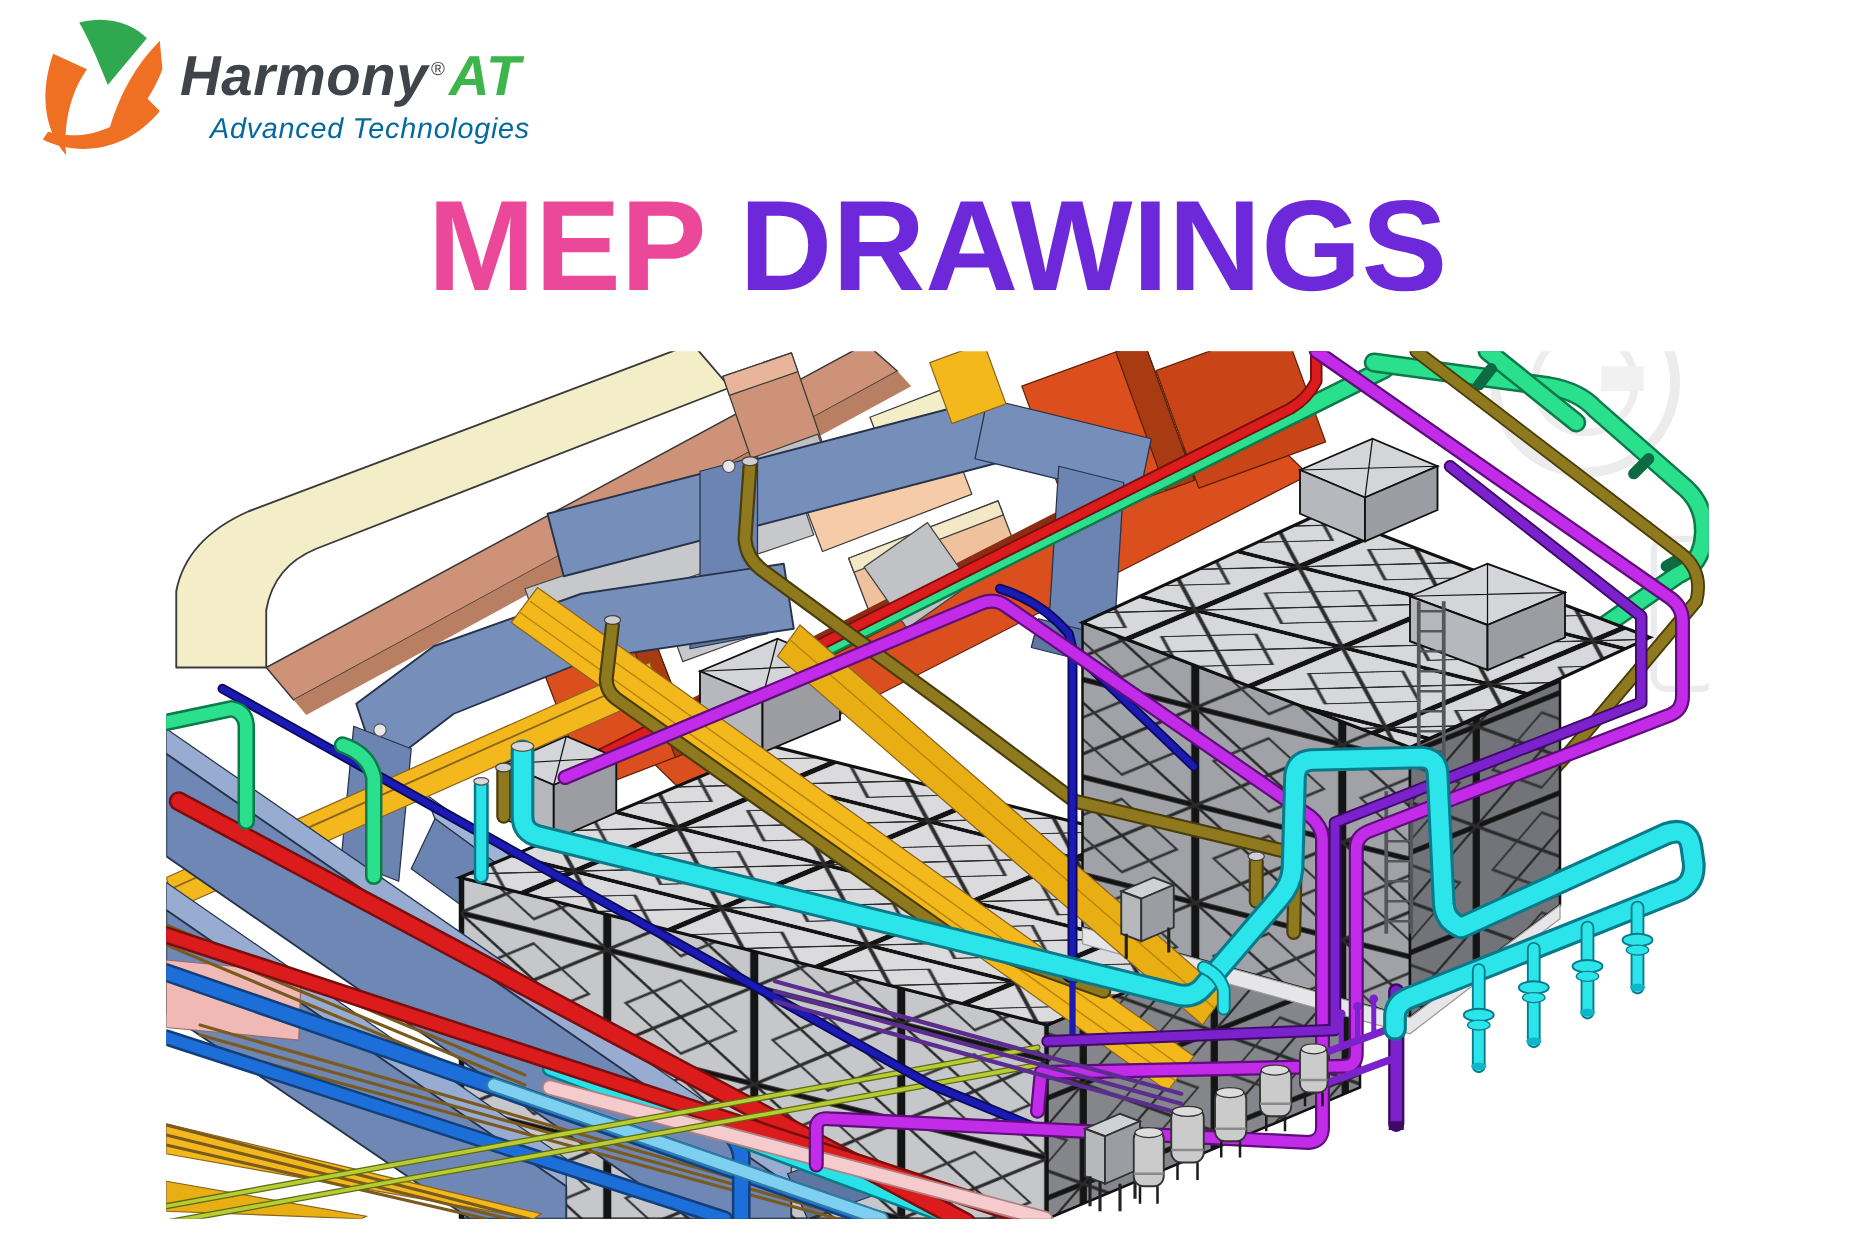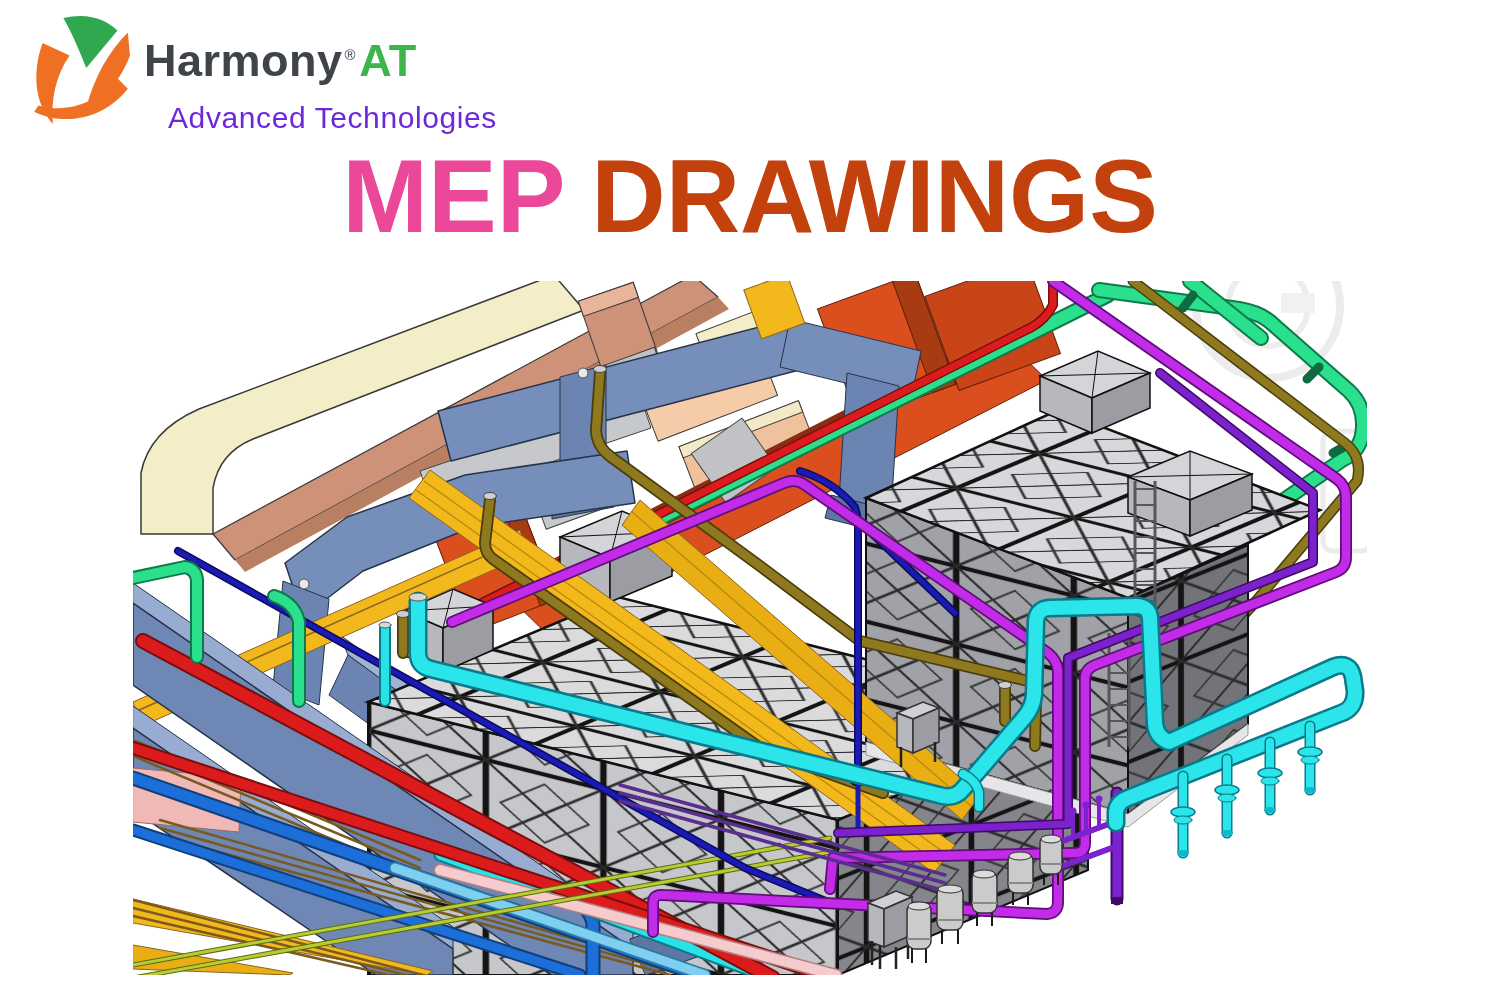--- a/index.html
+++ b/index.html
@@ -1,30 +1,30 @@
 <!DOCTYPE html>
 <html><head>
 <meta charset="utf-8">
 <style>
   html,body{margin:0;padding:0;background:#ffffff;}
   .page{position:relative;width:1500px;height:1000px;background:#ffffff;overflow:hidden;
         font-family:"Liberation Sans",sans-serif;}
   
   .logo{position:absolute;left:28px;top:10px;display:flex;align-items:flex-start;}
   .logo-mark{width:104px;height:118px;flex:0 0 auto;}
-  .logo-text{margin-left:12px;margin-top:28px;}
+  .logo-text{margin-left:12px;margin-top:28px;font-style:italic;}
   .logo-line1{font-size:45px;font-weight:bold;color:#3F444B;letter-spacing:0.5px;line-height:1;}
   .logo-reg{font-size:15px;font-weight:normal;color:#3F444B;vertical-align:super;margin:0 3px 0 2px;}
   .logo-at{color:#3CB54A;}
-  .logo-tagline{font-size:30px;color:#6d28d9;margin-top:18px;margin-left:24px;letter-spacing:0.6px;}
+  .logo-tagline{font-size:23px;color:#0369a1;margin-top:6px;margin-left:24px;letter-spacing:0.6px;}
   
   .title{position:absolute;top:143px;left:0;width:100%;text-align:center;
          font-size:103px;font-weight:bold;line-height:1.05;letter-spacing:0px;white-space:nowrap;}
   .title .t1{color:#ec4899;margin-right:26px;}
-  .title .t2{color:#c2410c;text-align:center;}
+  .title .t2{color:#6d28d9;text-align:center;}
   
   .scene{position:absolute;left:133px;top:281px;width:1234px;height:694px;}
   .scene svg{display:block;width:100%;height:100%;}
 </style>
 </head>
 <body>
 
 <div class="page">
 
   <div class="logo">

